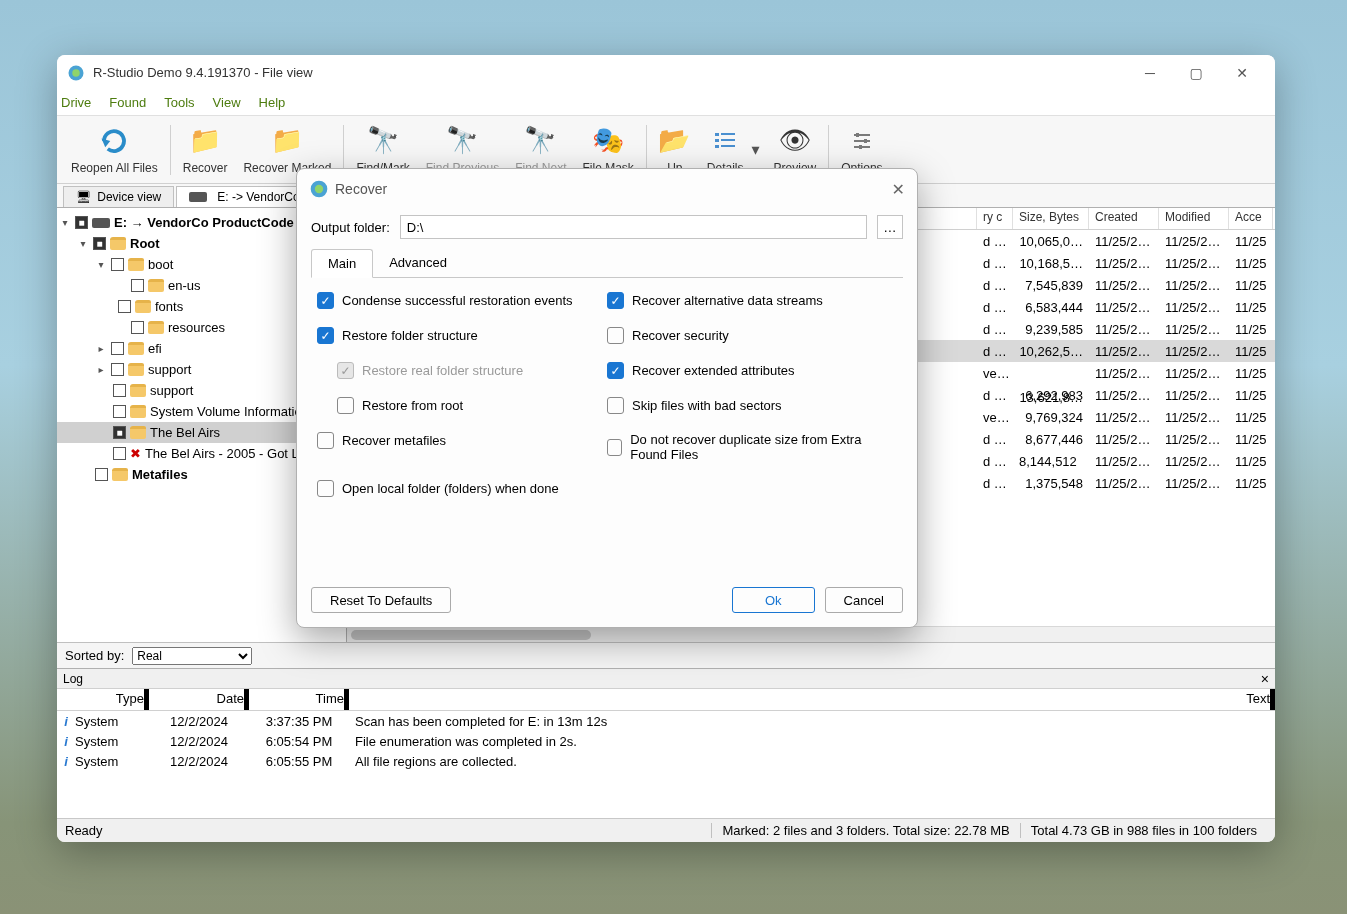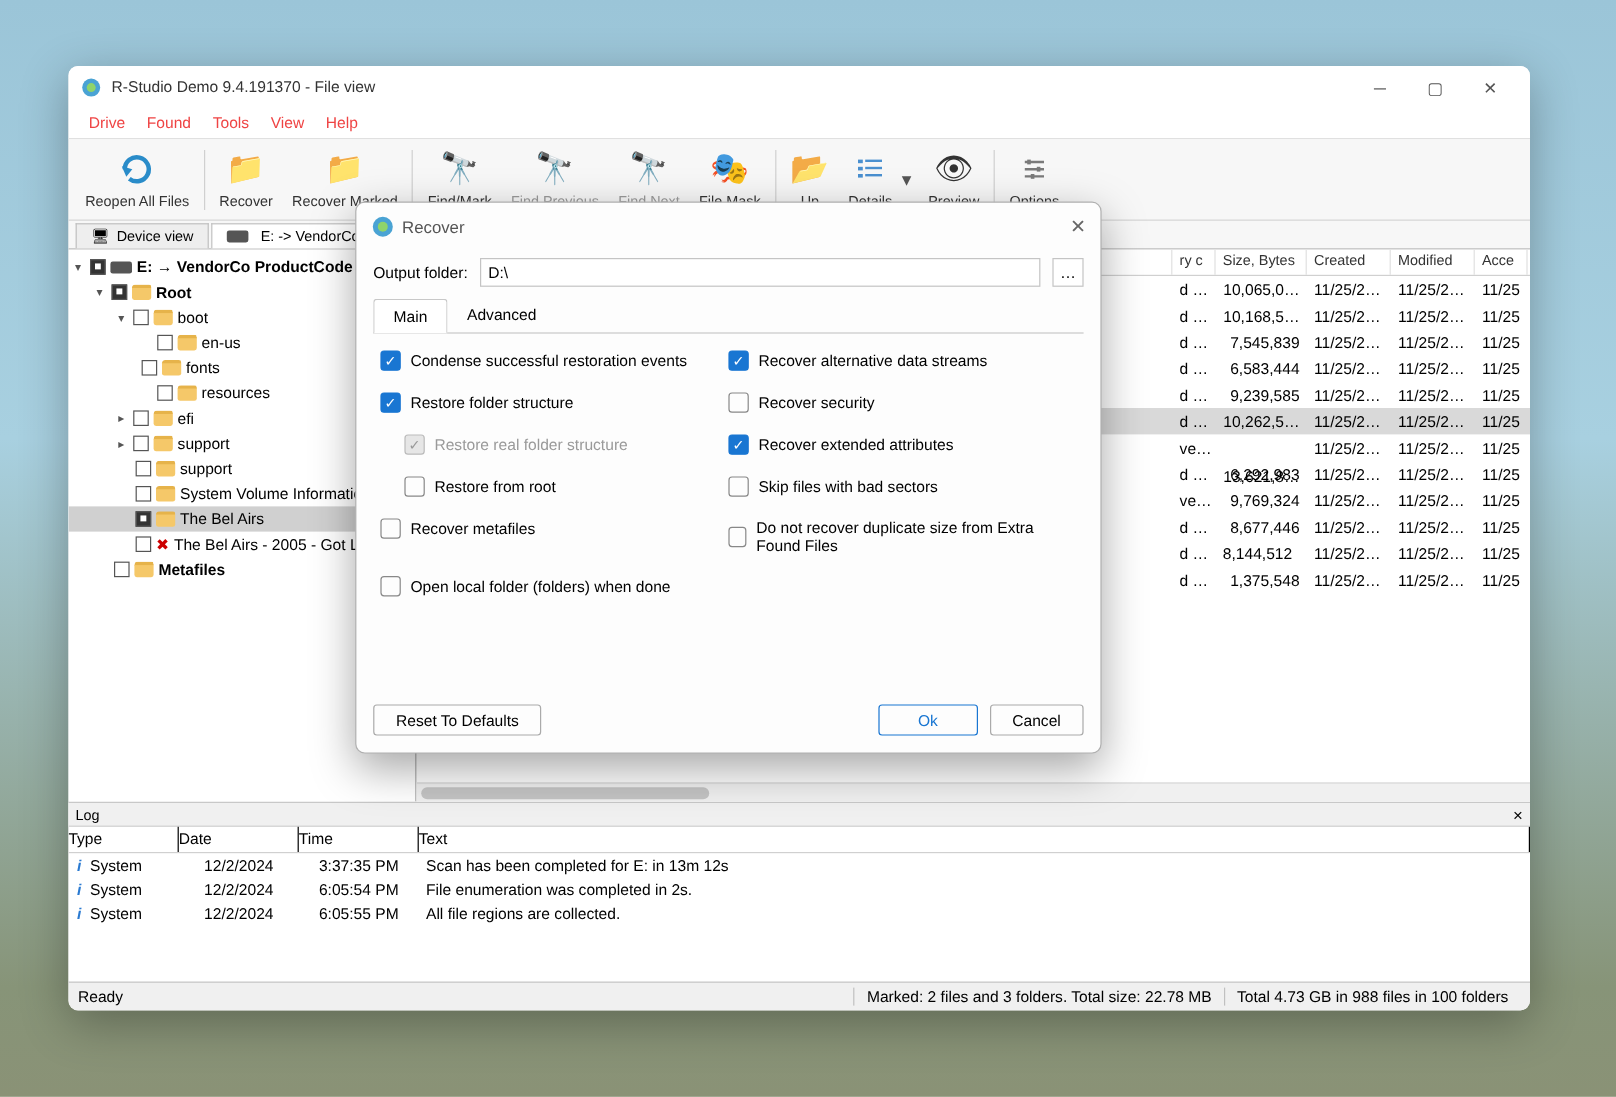--- a/index.html
+++ b/index.html
@@ -2,21 +2,21 @@
 <html><head>
 <meta charset="utf-8">
 <style>
 * { box-sizing: border-box; margin: 0; padding: 0; font-family: "Segoe UI", sans-serif; }
 body { background: linear-gradient(180deg, #9bc5d8 0%, #a8d0e0 40%, #879478 90%, #8a9276 100%); width: 1347px; height: 914px; overflow: hidden; position: relative; }
 .window { position: absolute; left: 57px; top: 55px; width: 1218px; height: 787px; background: #f3f3f3; border-radius: 8px; box-shadow: 0 10px 40px rgba(0,0,0,0.3); display: flex; flex-direction: column; overflow: hidden; }
 .titlebar { height: 35px; background: #fff; display: flex; align-items: center; padding: 0 10px; font-size: 13px; color: #333; }
 .titlebar .icon { width: 18px; height: 18px; margin-right: 8px; }
 .titlebar .controls { margin-left: auto; display: flex; gap: 0; }
 .titlebar .controls div { width: 46px; height: 32px; display: flex; align-items: center; justify-content: center; color: #555; font-size: 14px; }
-.menubar { height: 26px; background: #fff; display: flex; align-items: center; padding: 0 17px; font-size: 13px; color: #ef4444; gap: 18px; border-bottom: 1px solid #e0e0e0; }
+.menubar { height: 26px; background: #fff; display: flex; align-items: center; padding: 0 4px; font-size: 13px; color: #4d7c0f; gap: 18px; border-bottom: 1px solid #e0e0e0; }
 .toolbar { height: 68px; background: #f7f7f7; border-bottom: 1px solid #d0d0d0; display: flex; align-items: center; padding: 0 6px; }
 .toolbtn { display: flex; flex-direction: column; align-items: center; justify-content: center; height: 62px; padding: 0 8px; font-size: 12px; color: #333; gap: 4px; }
 .toolbtn.disabled { color: #9a9a9a; }
 .toolbtn .ti { width: 32px; height: 32px; display:flex; align-items:center; justify-content:center; font-size:26px; }
 .toolsep { width: 1px; height: 50px; background: #d0d0d0; margin: 0 4px; }
 .tabstrip { height: 24px; background: #f7f7f7; display: flex; align-items: flex-end; border-bottom: 1px solid #b0b0b0; padding-left: 6px; font-size: 12px; }
 .tab { padding: 3px 12px; background: #eee; border: 1px solid #c0c0c0; border-bottom: none; margin-right: 2px; display: flex; align-items: center; gap: 6px; }
 .tab.active { background: #fff; }
 .mainarea { flex: 1; display: flex; background: #fff; overflow: hidden; position: relative; }
 .tree { width: 290px; border-right: 1px solid #b0b0b0; font-size: 13px; padding: 4px 0; overflow: hidden; }
@@ -32,21 +32,21 @@
 .details .hdr div { padding: 2px 6px; border-right: 1px solid #e0e0e0; font-size: 12px; color: #333; }
 .details .row { display: flex; height: 22px; align-items: center; }
 .details .row.sel { background: #d9d9d9; }
 .details .row div { padding: 0 6px; white-space: nowrap; overflow: hidden; font-size: 13px; }
 .sortbar { height: 26px; border-top: 1px solid #c0c0c0; display: flex; align-items: center; padding: 0 8px; font-size: 13px; background: #f5f5f5; }
 .sortbar select { margin-left: 8px; width: 120px; font-size: 12px; }
 .logpanel { height: 150px; border-top: 1px solid #b0b0b0; background: #fff; display: flex; flex-direction: column; }
 .loghdr { height: 20px; background: #f0f0f0; display: flex; align-items: center; padding: 0 6px; font-size: 12px; border-bottom: 1px solid #d0d0d0; }
 .loghdr .x { margin-left: auto; font-family: sans-serif; font-size:14px; }
 .logcols { height: 22px; display: flex; border-bottom: 1px solid #d0d0d0; font-size: 13px; }
-.logcols div { padding: 2px 0; text-align: left; border-right: 1px solid #000000; }
+.logcols div { padding: 2px 0; text-align: right; border-right: 5px solid #000000; }
 .logrow { display: flex; font-size: 13px; height: 20px; align-items: center; }
 .logrow .i { width: 18px; text-align:center; color:#2a7ad1; font-weight:bold; font-style:italic; }
 .statusbar { height: 24px; background: #f0f0f0; border-top: 1px solid #c8c8c8; display: flex; align-items: center; font-size: 13px; padding: 0 8px; }
 .statusbar .sec { border-left: 1px solid #c0c0c0; padding: 0 10px; }
 
 
 .dialog { position: absolute; left: 296px; top: 168px; width: 622px; height: 460px; background: #fdfdfd; border: 1px solid #b0b0b0; border-radius: 8px; box-shadow: 0 12px 36px rgba(0,0,0,0.35); display: flex; flex-direction: column; z-index: 10; }
 .dlg-title { height: 40px; display: flex; align-items: center; padding: 0 12px; font-size: 14px; color: #555; }
 .dlg-title .x { margin-left: auto; color: #666; font-size: 16px; }
 .dlg-body { flex: 1; padding: 6px 14px 14px 14px; display: flex; flex-direction: column; }
@@ -362,20 +362,24 @@
             <div style="width:70px;">11/25/2…</div>
             <div style="width:44px;">11/25</div>
           </div>
         </div>
       <div class="scrollbar-h">
           <div class="thumb"></div>
         </div>
     </div>
   </div>
 
+  <div class="sortbar">
+    <span>Sorted by:</span>
+    <select><option>Real</option></select>
+  </div>
 
   <div class="logpanel">
     <div class="loghdr">
         <span>Log</span>
         <span class="x">×</span>
       </div>
     <div class="logcols">
       <div style="width:92px;">Type</div>
       <div style="width:100px;">Date</div>
       <div style="width:100px;">Time</div>

